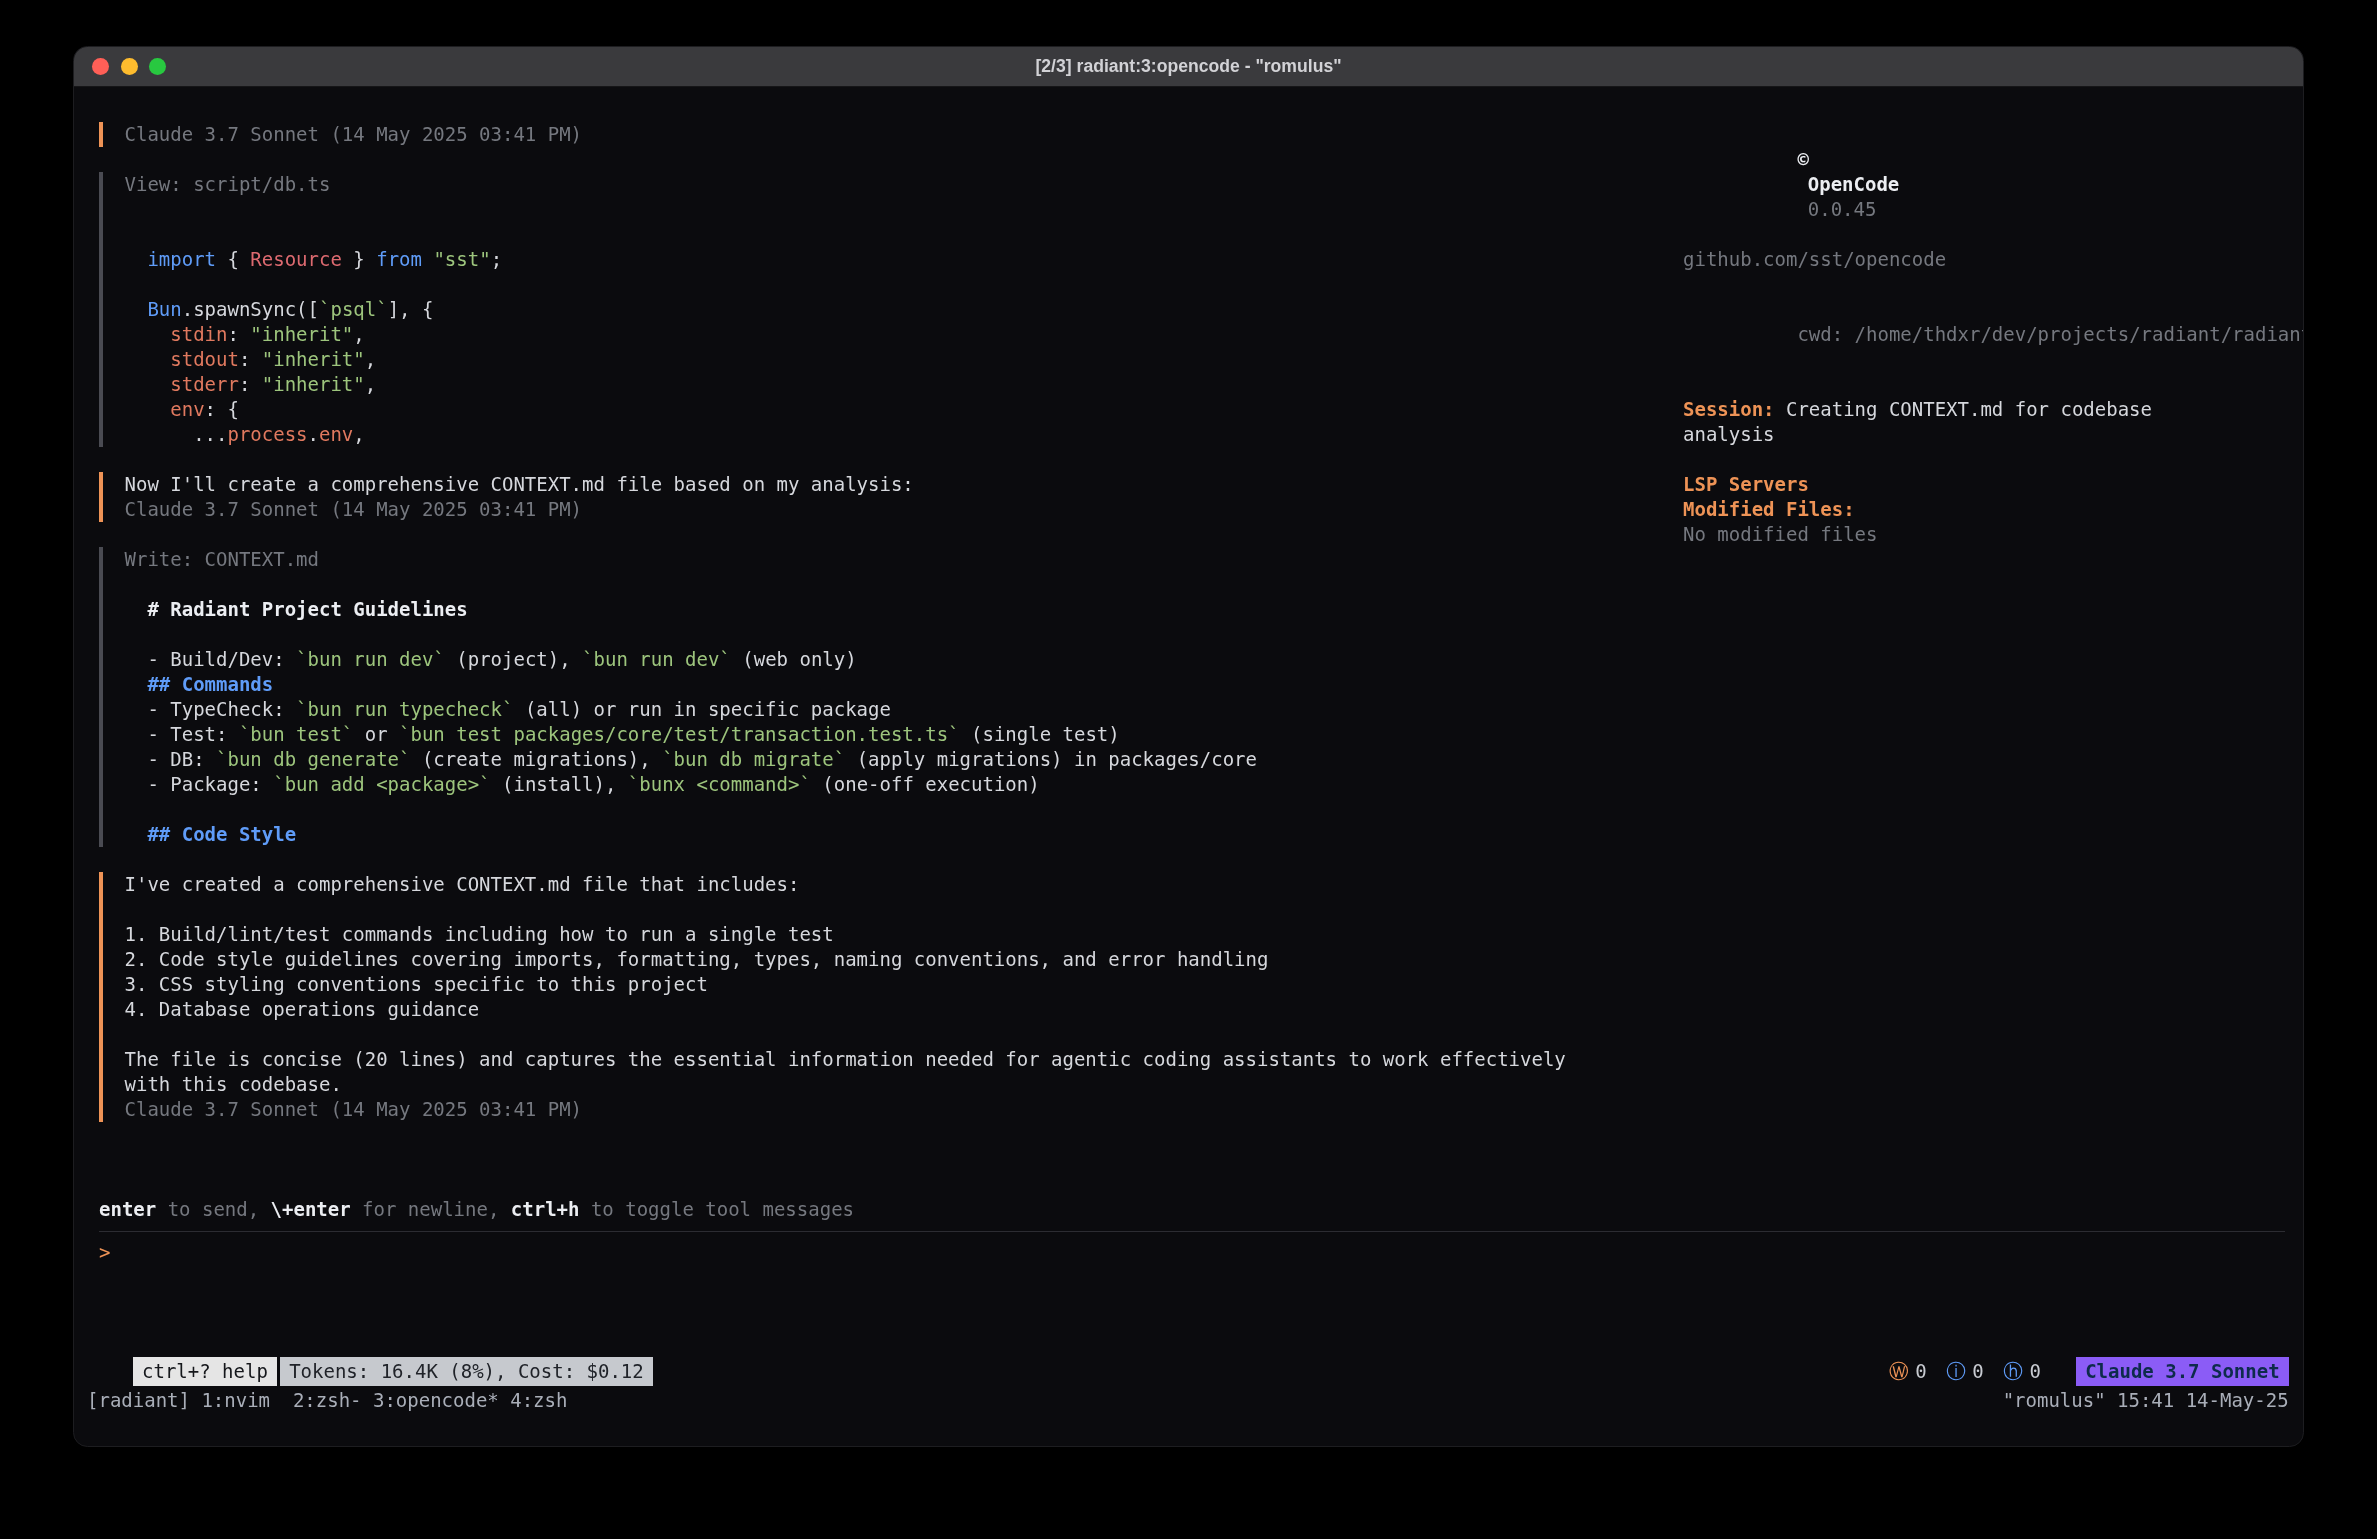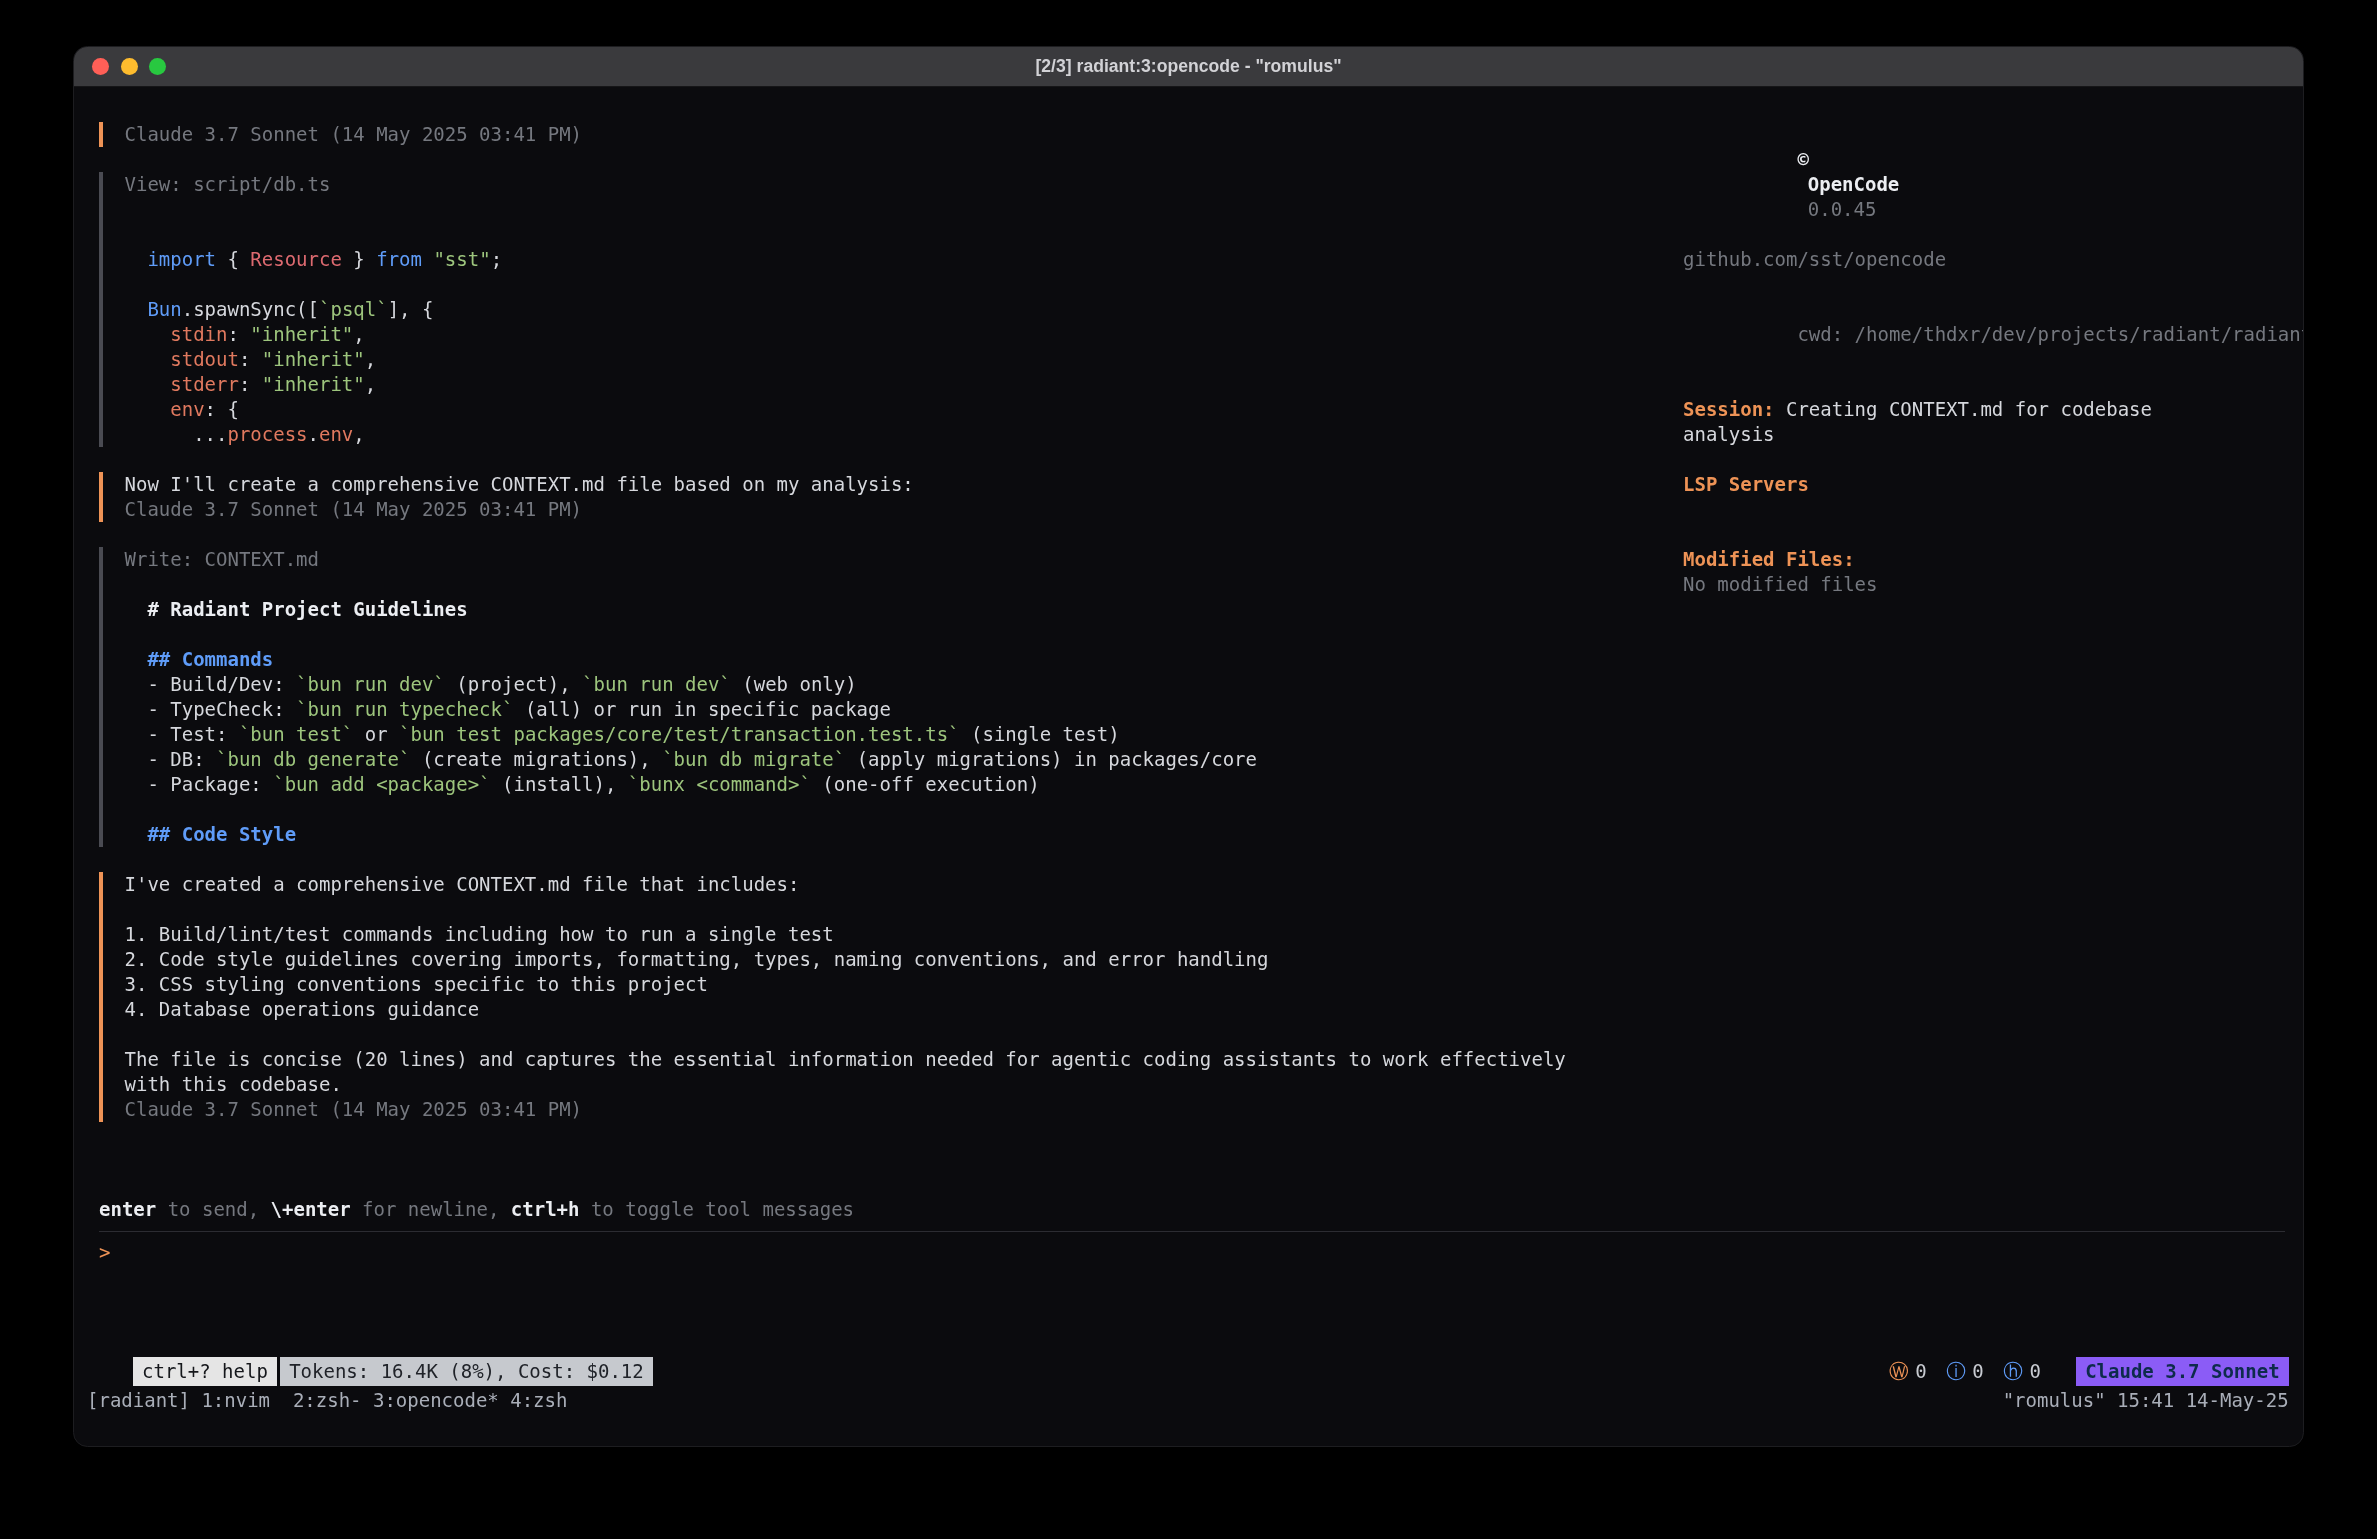--- a/index.html
+++ b/index.html
@@ -48,21 +48,21 @@
   .c-red     { color:#dd6a70; }
   .c-salmon  { color:#e0795f; }
   .c-accent  { color:#ee9356; }
   .c-accentb { color:#ee9356; font-weight:bold; }
 
   
   .sidebar { margin-left:83px; width:548px; flex:0 0 auto; }
   .sb-line { white-space:pre; min-height:25px; }
   .sb-wrap { white-space:normal; }
   .sb-gap  { margin-top:25px; }
-  .sb-gap2 { margin-top:50px; }
+  .sb-gap2 { }
   .sb-name, .sb-ver { margin-left:10.4px; }
 
   
   .input-block { padding:50px 18px 0 25px; }
   .help-line { white-space:pre; }
   .divider { border-top:1.3px solid #2c2c32; margin:8.5px 0; }
   .prompt-row { display:flex; align-items:center; }
   .prompt-input { flex:1; min-height:25px; margin-left:11.7px; }
 
   .spacer { flex:1; }
@@ -122,22 +122,22 @@
           </div>
           <div class="msg assistant">
             <div class="line"><span class="c-fg">Now I'll create a comprehensive CONTEXT.md file based on my analysis:</span></div>
             <div class="line"><span class="c-dim">Claude 3.7 Sonnet (14 May 2025 03:41 PM)</span></div>
           </div>
           <div class="msg tool">
             <div class="line"><span class="c-dim">Write: CONTEXT.md</span></div>
             <div class="line"></div>
             <div class="line"><span class="c-fgb">  # Radiant Project Guidelines</span></div>
             <div class="line"></div>
+            <div class="line"><span class="c-fg">  - Build/Dev: </span><span class="c-green">`bun run dev`</span><span class="c-fg"> (project), </span><span class="c-green">`bun run dev`</span><span class="c-fg"> (web only)</span></div>
             <div class="line"><span class="c-blueb">  ## Commands</span></div>
-            <div class="line"><span class="c-fg">  - Build/Dev: </span><span class="c-green">`bun run dev`</span><span class="c-fg"> (project), </span><span class="c-green">`bun run dev`</span><span class="c-fg"> (web only)</span></div>
             <div class="line"><span class="c-fg">  - TypeCheck: </span><span class="c-green">`bun run typecheck`</span><span class="c-fg"> (all) or run in specific package</span></div>
             <div class="line"><span class="c-fg">  - Test: </span><span class="c-green">`bun test`</span><span class="c-fg"> or </span><span class="c-green">`bun test packages/core/test/transaction.test.ts`</span><span class="c-fg"> (single test)</span></div>
             <div class="line"><span class="c-fg">  - DB: </span><span class="c-green">`bun db generate`</span><span class="c-fg"> (create migrations), </span><span class="c-green">`bun db migrate`</span><span class="c-fg"> (apply migrations) in packages/core</span></div>
             <div class="line"><span class="c-fg">  - Package: </span><span class="c-green">`bun add &lt;package&gt;`</span><span class="c-fg"> (install), </span><span class="c-green">`bunx &lt;command&gt;`</span><span class="c-fg"> (one-off execution)</span></div>
             <div class="line"></div>
             <div class="line"><span class="c-blueb">  ## Code Style</span></div>
           </div>
           <div class="msg assistant">
             <div class="line"><span class="c-fg">I've created a comprehensive CONTEXT.md file that includes:</span></div>
             <div class="line"></div>

